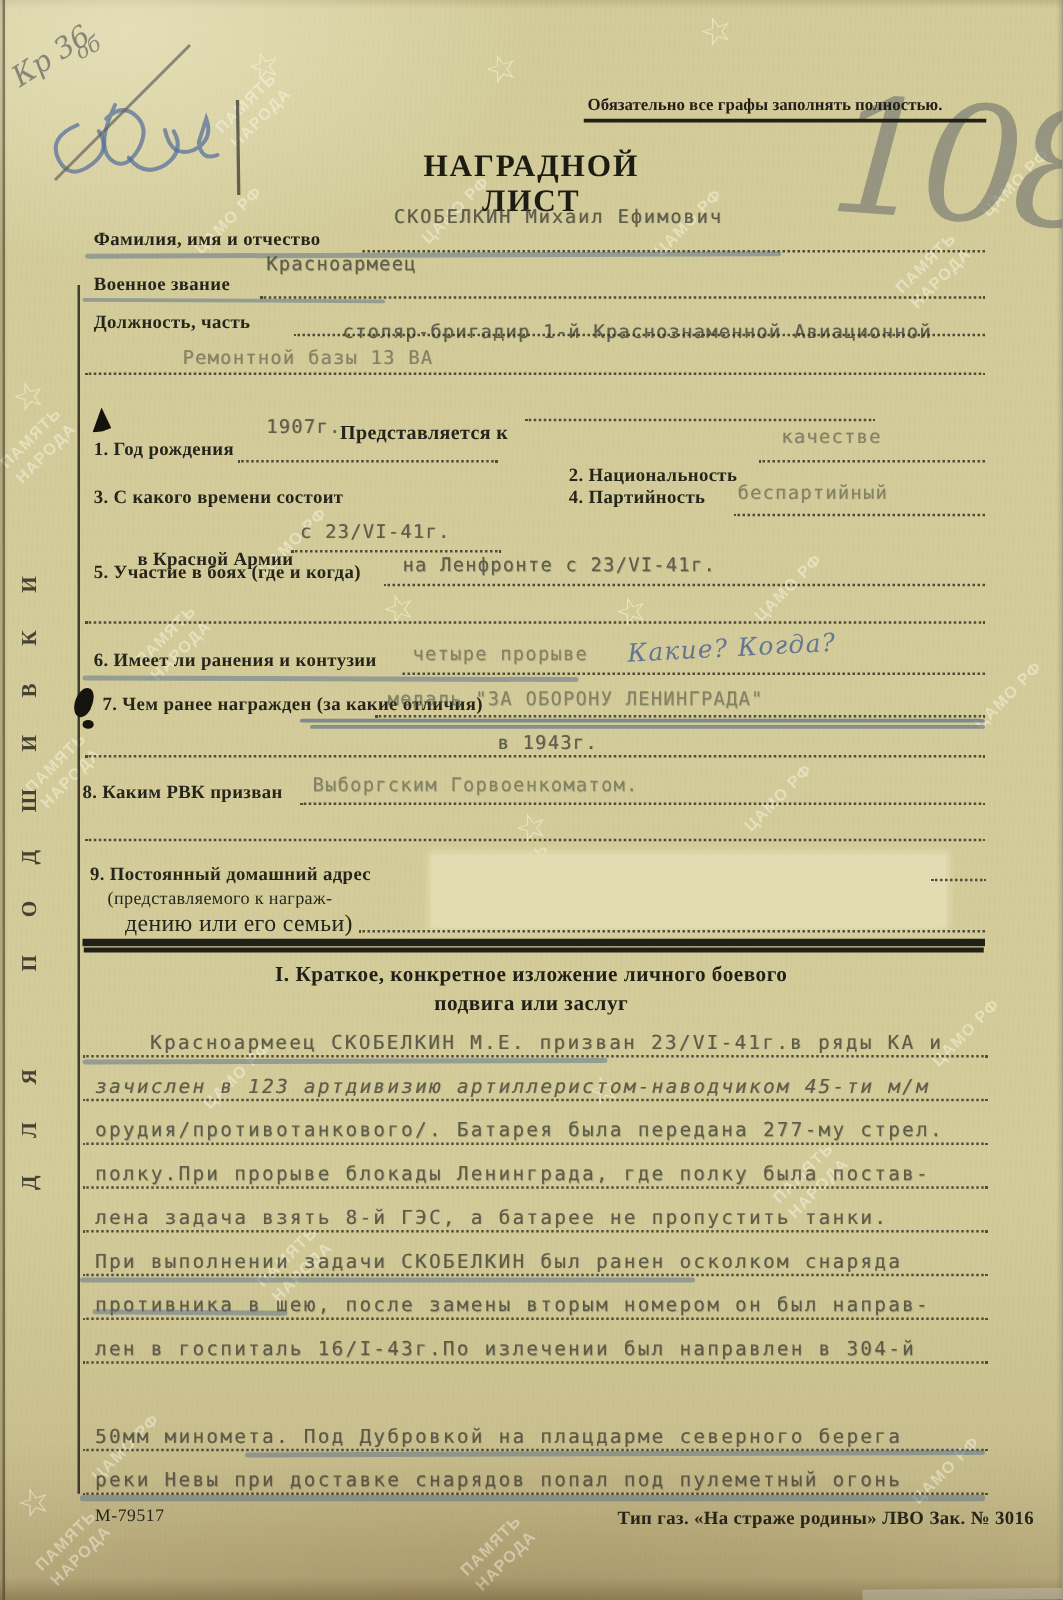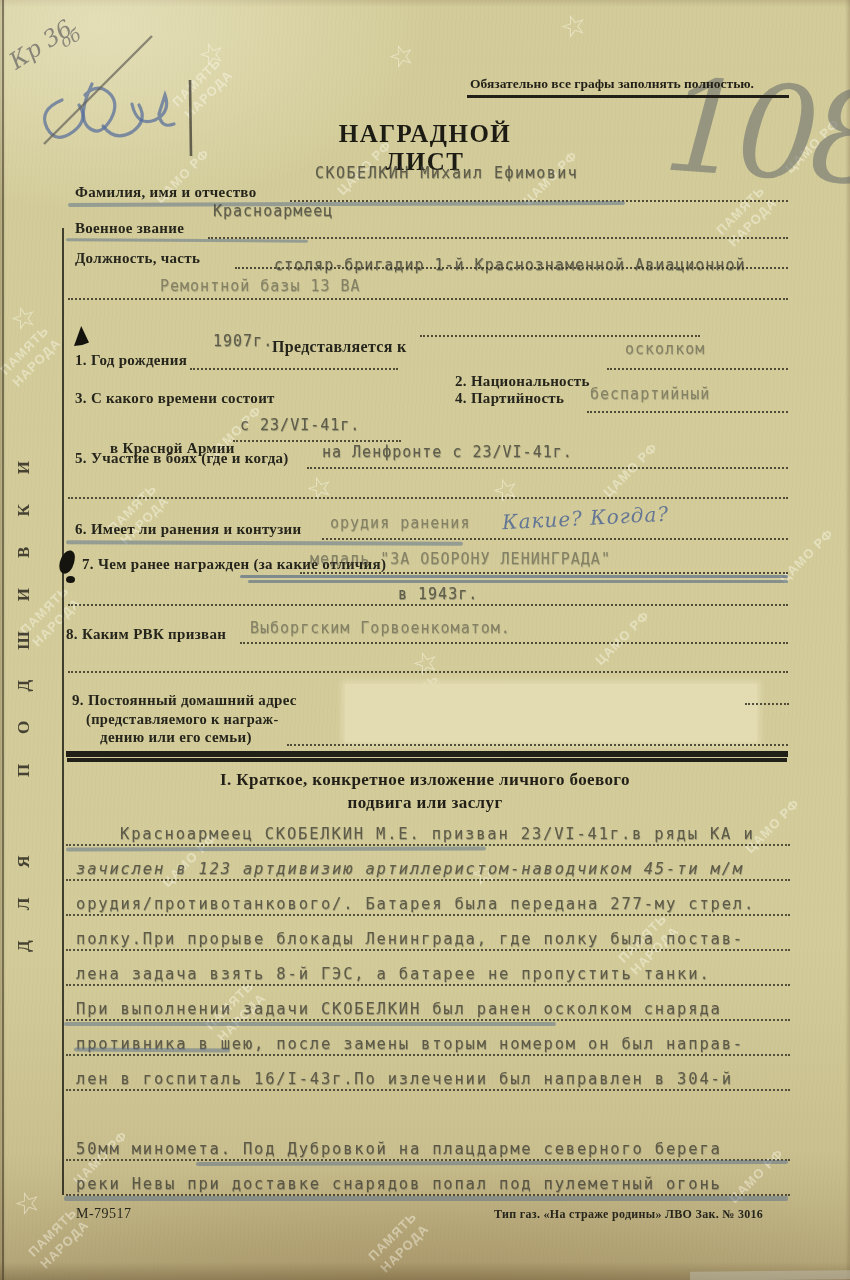--- a/index.html
+++ b/index.html
@@ -127,50 +127,50 @@
   <div class="blue" style="left:68px;top:202px;width:557px;height:4px;transform:rotate(-.2deg);"></div>
 
   <div class="typed" style="left:213px;top:202px;">Красноармеец</div>
   <div class="lbl" style="left:75px;top:220px;">Военное звание</div>
   <div class="dots" style="left:208px;top:237px;width:580px;"></div>
   <div class="blue" style="left:66px;top:239px;width:242px;height:3px;transform:rotate(.3deg);"></div>
 
   <div class="lbl" style="left:75px;top:250px;">Должность, часть</div>
   <div class="typed" style="left:242px;top:256px;margin-left:32px;">столяр-бригадир 1-й Краснознаменной Авиационной</div>
   <div class="dots" style="left:235px;top:267px;width:553px;"></div>
-  <div class="typed faded" style="left:160px;top:277px;">Ремонтной базы 13 ВА</div>
+  <div class="typed faded" style="left:146px;top:277px;">Ремонтной базы 13 ВА</div>
   <div class="dots" style="left:68px;top:298px;width:720px;"></div>
 
   <div class="lbl" style="left:272px;top:318px;font-size:16px;margin-top:20px;">Представляется к</div>
   <div class="dots" style="left:420px;top:335px;width:280px;"></div>
 
   <div class="abs" style="left:74px;top:326px;width:15px;height:20px;background:#13120c;clip-path:polygon(0 100%,48% 0,100% 82%,55% 95%);"></div>
 
   <div class="typed" style="left:213px;top:332px;">1907г.</div>
   <div class="lbl" style="left:75px;top:352px;font-family:Liberation Serif, serif;">1. Год рождения</div>
   <div class="dots" style="left:190px;top:368px;width:208px;"></div>
   <div class="lbl" style="left:455px;top:352px;margin-top:21px;">2. Национальность</div>
-  <div class="typed faded" style="left:625px;top:340px;">осколком</div>
+  <div class="typed faded" style="left:625px;top:340px;">качестве</div>
   <div class="dots" style="left:607px;top:368px;width:181px;"></div>
 
   <div class="lbl" style="left:75px;top:390px;">3. С какого времени состоит</div>
   <div class="lbl" style="left:455px;top:390px;">4. Партийность</div>
   <div class="typed faded" style="left:590px;top:385px;">беспартийный</div>
   <div class="dots" style="left:587px;top:411px;width:201px;"></div>
   <div class="lbl" style="left:110px;top:440px;text-align:right;">в Красной Армии</div>
   <div class="typed" style="left:240px;top:416px;">с 23/VI-41г.</div>
   <div class="dots" style="left:233px;top:440px;width:168px;"></div>
 
   <div class="lbl" style="left:75px;top:450px;">5. Участие в боях (где и когда)</div>
   <div class="typed" style="left:322px;top:443px;">на Ленфронте с 23/VI-41г.</div>
   <div class="dots" style="left:307px;top:467px;width:481px;"></div>
   <div class="dots" style="left:68px;top:497px;width:720px;"></div>
 
   <div class="lbl" style="left:75px;top:521px;">6. Имеет ли ранения и контузии</div>
-  <div class="typed faded" style="left:330px;top:514px;">орудия ранения</div>
+  <div class="typed faded" style="left:330px;top:514px;">четыре прорыве</div>
   <div class="hand" style="left:502px;top:506px;font-size:20px;color:rgba(80,102,148,.85);transform:rotate(-3deg);letter-spacing:1px;">Какие? Когда?</div>
   <div class="dots" style="left:322px;top:538px;width:466px;"></div>
   <div class="blue" style="left:66px;top:541px;width:397px;height:4px;transform:rotate(.2deg);"></div>
 
   <div class="abs" style="left:60px;top:550px;width:14px;height:24px;background:#15140e;border-radius:60% 40% 55% 45%;transform:rotate(14deg);"></div>
   <div class="abs" style="left:66px;top:576px;width:9px;height:7px;background:#15140e;border-radius:50%;"></div>
 
   <div class="lbl" style="left:82px;top:556px;">7. Чем ранее награжден (за какие отличия)</div>
   <div class="typed faded" style="left:310px;top:550px;">медаль "ЗА ОБОРОНУ ЛЕНИНГРАДА"</div>
   <div class="dots" style="left:300px;top:572px;width:488px;"></div>
@@ -179,22 +179,22 @@
   <div class="typed" style="left:398px;top:585px;">в 1943г.</div>
   <div class="dots" style="left:68px;top:604px;width:720px;"></div>
 
   <div class="lbl" style="left:66px;top:626px;">8. Каким РВК призван</div>
   <div class="typed faded" style="left:250px;top:619px;">Выборгским Горвоенкоматом.</div>
   <div class="dots" style="left:240px;top:642px;width:548px;"></div>
   <div class="dots" style="left:68px;top:671px;width:720px;"></div>
 
   <div class="redact" style="left:345px;top:684px;width:412px;height:58px;"></div>
   <div class="lbl" style="left:72px;top:692px;">9. Постоянный домашний адрес</div>
-  <div class="lbl" style="left:86px;top:711px;font-weight:700;font-size:14.5px;">(представляемого к награж-</div>
-  <div class="lbl" style="left:100px;top:729px;font-weight:700;font-size:15px;">дению или его семьи)</div>
+  <div class="lbl" style="left:86px;top:711px;font-weight:400;font-size:14.5px;">(представляемого к награж-</div>
+  <div class="lbl" style="left:100px;top:729px;font-weight:400;font-size:19px;">дению или его семьи)</div>
   <div class="dots" style="left:745px;top:703px;width:44px;"></div>
   <div class="dots" style="left:287px;top:744px;width:501px;"></div>
 
   <div class="rule2" style="top:751px;"></div>
 
   <div class="heading" style="left:120px;top:770px;width:610px;">I. Краткое, конкретное изложение личного боевого</div>
   <div class="heading" style="left:120px;top:793px;width:610px;">подвига или заслуг</div>
 
   <div class="bline indent" style="top:820px;">
       <span>Красноармеец СКОБЕЛКИН М.Е. призван 23/VI-41г.в ряды КА и</span>
@@ -227,17 +227,17 @@
       <span>реки Невы при доставке снарядов попал под пулеметный огонь</span>
     </div>
 
   <div class="blue" style="left:66px;top:847px;width:420px;height:4px;transform:rotate(-.15deg);"></div>
   <div class="blue" style="left:64px;top:1022px;width:492px;height:4px;"></div>
   <div class="blue" style="left:74px;top:1048px;width:156px;height:4px;transform:rotate(.4deg);"></div>
   <div class="blue" style="left:196px;top:1161px;width:592px;height:4px;transform:rotate(-.2deg);"></div>
   <div class="blue" style="left:64px;top:1196px;width:724px;height:5px;"></div>
 
   <div class="lbl" style="left:76px;top:1206px;font-size:14px;font-weight:400;letter-spacing:.5px;">М-79517</div>
-  <div class="lbl" style="left:494px;top:1207px;font-size:12px;">Тип газ. «На страже родины» ЛВО Зак. № 3016</div>
+  <div class="lbl" style="left:494px;top:1207px;font-size:15px;">Тип газ. «На страже родины» ЛВО Зак. № 3016</div>
 
   <div class="abs" style="left:0;top:1262px;width:850px;height:18px;background:linear-gradient(180deg,transparent,rgba(90,70,40,.35));"></div>
   <div class="abs" style="left:690px;top:1271px;width:160px;height:9px;background:rgba(190,185,170,.55);transform:rotate(-.6deg);"></div>
 </div>
 
 </body></html>

